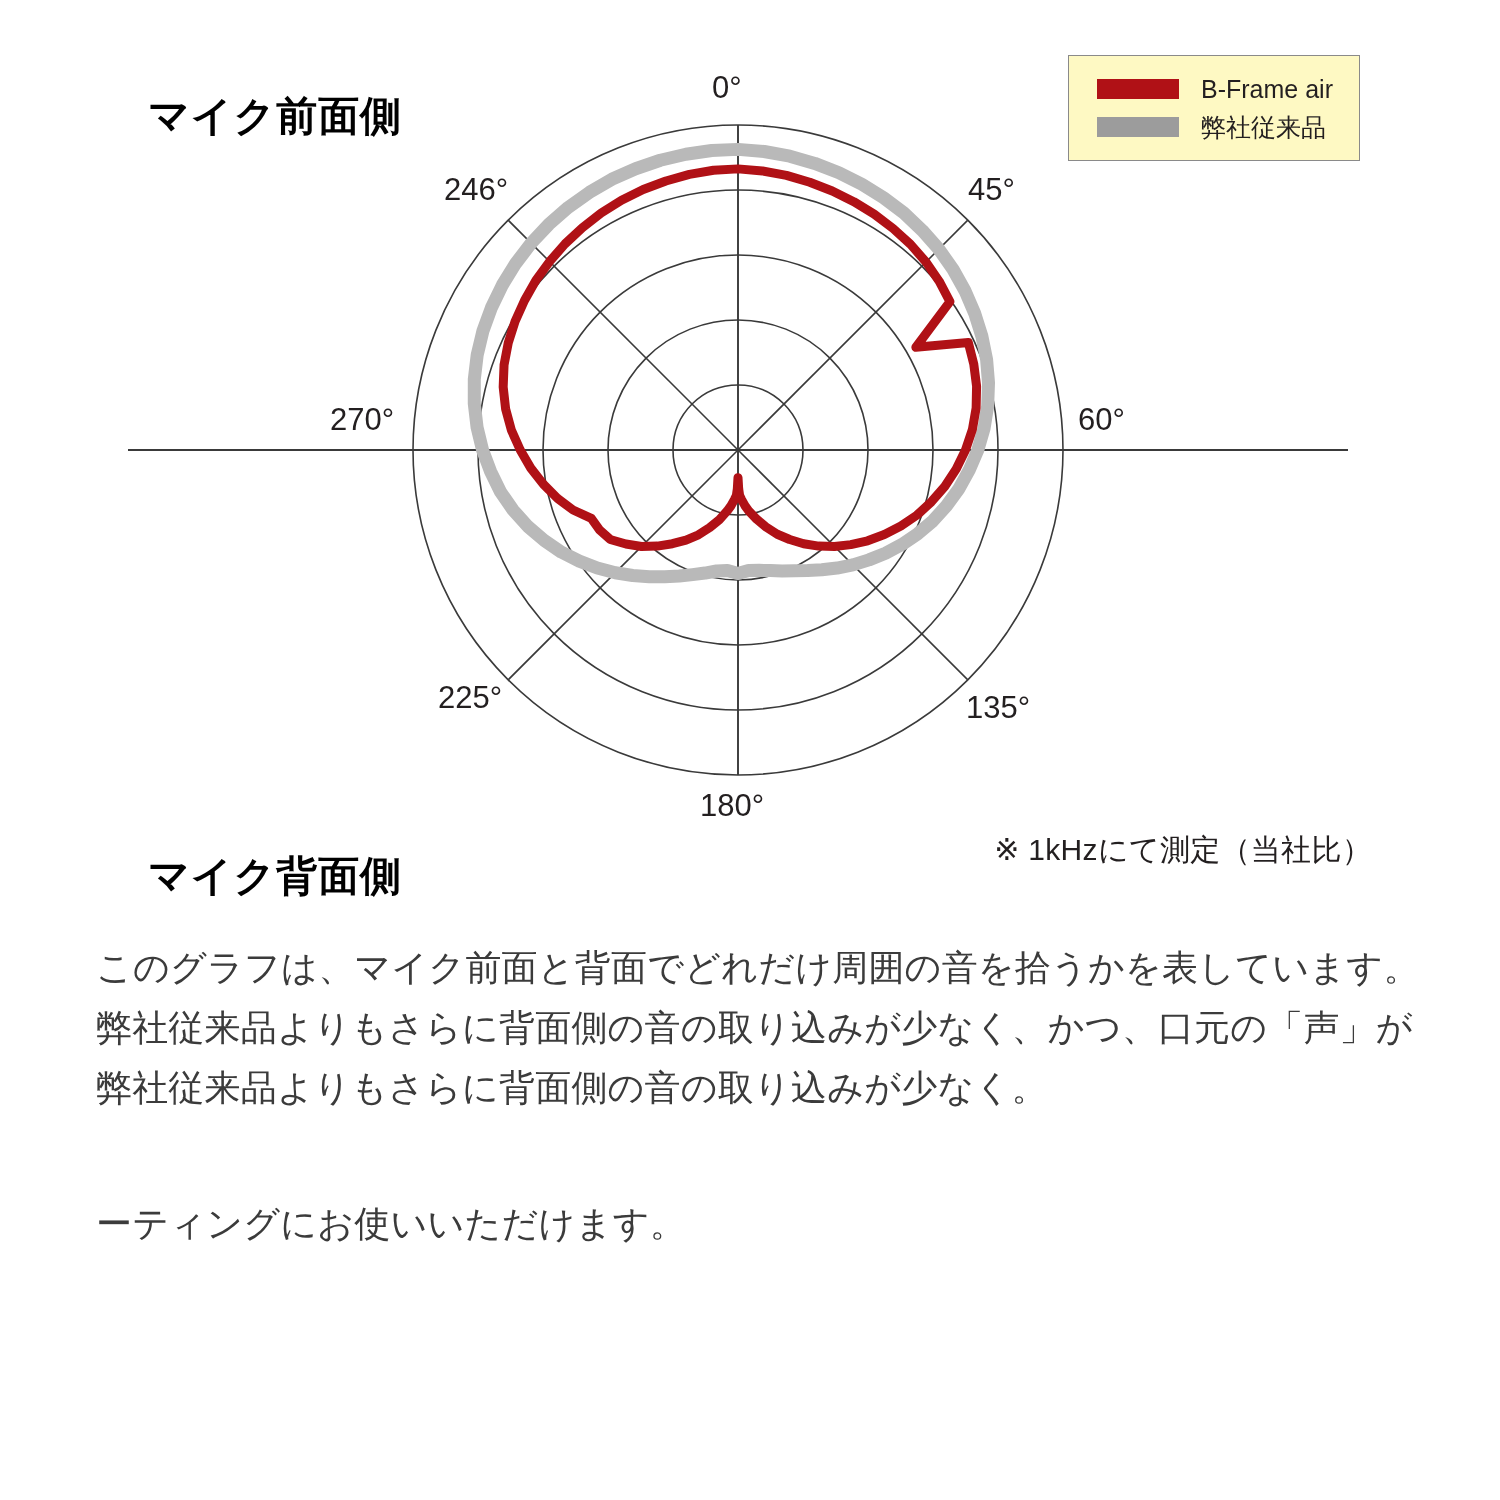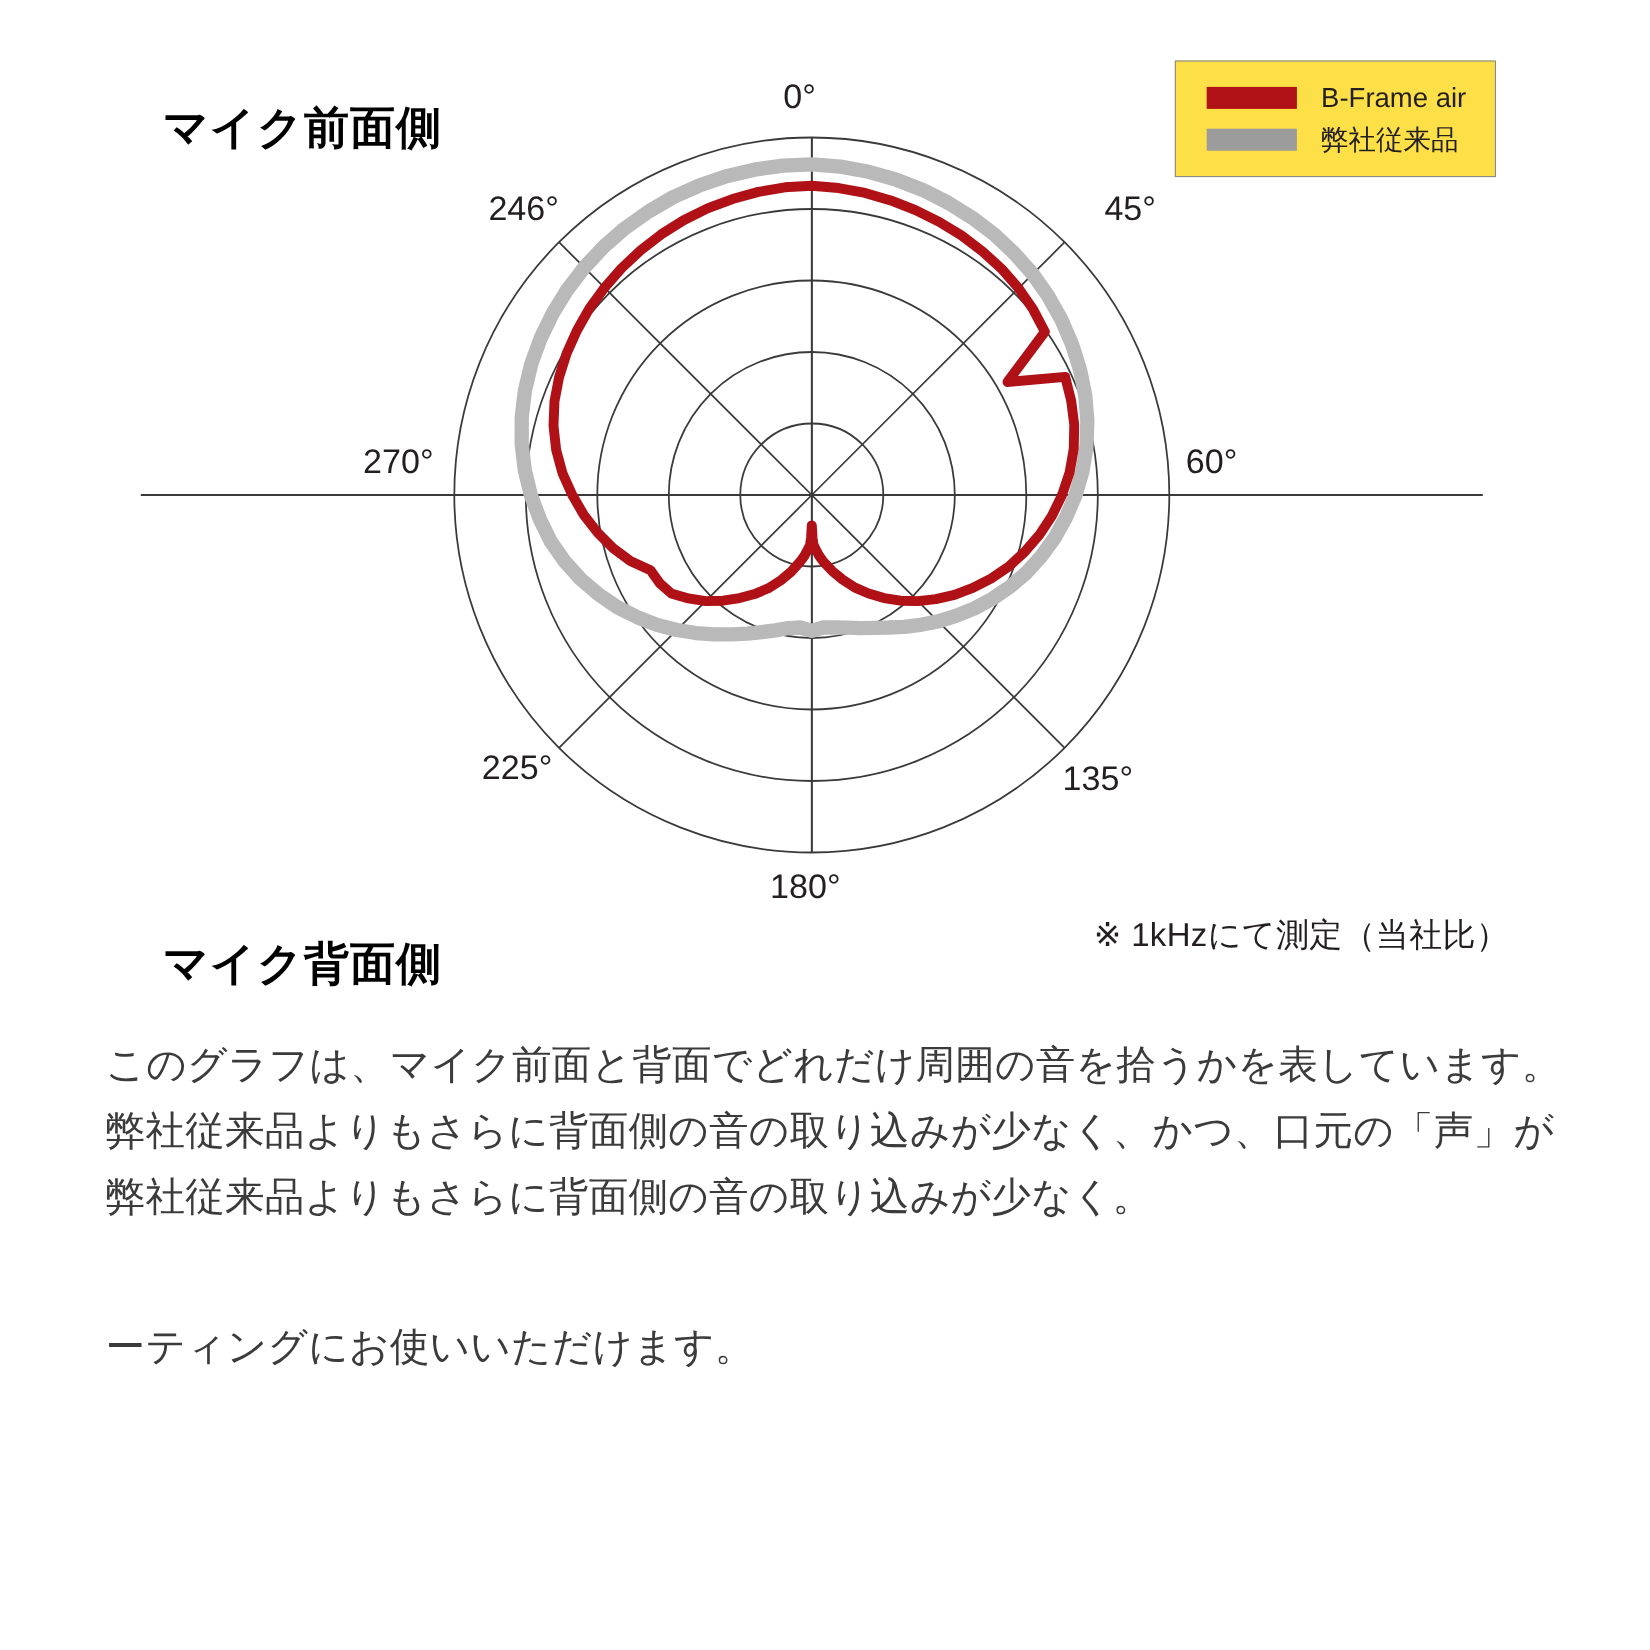--- a/index.html
+++ b/index.html
@@ -45,21 +45,21 @@
   }
 
   
   .legend {
     position: absolute;
     left: 1068px;
     top: 55px;
     width: 292px;
     box-sizing: border-box;
     border: 1px solid #8a8a8a;
-    background: #fde047;
+    background: #fef9c3;
     padding: 14px 0 14px 0;
   }
   .legend-row {
     display: flex;
     align-items: center;
     height: 38px;
     padding-left: 28px;
   }
   .legend-swatch {
     width: 82px;
@@ -143,21 +143,21 @@
         <line x1="738" y1="450" x2="738" y2="775" stroke="#3a3a3a" stroke-width="1.6"></line>
         <line x1="738" y1="450" x2="508.1902961143721" y2="679.809703885628" stroke="#3a3a3a" stroke-width="1.6"></line>
         <line x1="738" y1="450" x2="128" y2="450.00000000000006" stroke="#3a3a3a" stroke-width="2"></line>
         <line x1="738" y1="450" x2="508.190296114372" y2="220.19029611437207" stroke="#3a3a3a" stroke-width="1.6"></line>
         <line x1="738" y1="125" x2="738" y2="775" stroke="#3a3a3a" stroke-width="1.6"></line>
         <path d="M738.00 149.38 L764.12 151.49 L789.81 156.18 L814.80 163.39 L838.93 172.70 L861.89 184.32 L883.60 197.81 L903.91 213.06 L922.26 230.41 L938.85 249.15 L953.11 269.51 L965.09 290.99 L974.71 313.34 L981.89 336.27 L986.60 359.52 L988.51 382.88 L987.65 405.98 L984.06 428.47 L977.85 450.00 L969.17 470.22 L958.84 488.94 L946.45 505.85 L932.85 520.92 L917.68 533.78 L901.81 544.57 L885.49 553.27 L868.96 559.88 L852.90 564.90 L837.02 568.01 L821.89 569.80 L807.55 570.46 L794.31 570.77 L782.02 570.94 L770.30 570.55 L759.22 570.34 L748.54 570.44 L738.00 573.50 L727.46 570.44 L716.67 570.98 L705.03 573.06 L692.65 574.60 L679.21 576.07 L664.88 576.66 L649.27 576.72 L632.71 575.48 L615.28 572.72 L597.34 568.03 L579.33 561.10 L561.24 552.05 L544.19 540.38 L527.88 526.48 L513.23 510.23 L500.51 491.88 L490.64 471.64 L482.55 450.00 L477.05 427.17 L474.27 403.50 L474.30 379.34 L477.19 355.07 L482.92 331.05 L491.44 307.65 L502.39 285.03 L515.67 263.45 L531.17 243.17 L548.73 224.44 L568.18 207.47 L589.31 192.47 L611.77 179.31 L635.62 168.73 L660.36 160.25 L685.85 154.26 L711.80 150.52 L738.00 149.38" fill="none" stroke="#b9b9b9" stroke-width="13" stroke-linejoin="round" stroke-linecap="round"></path>
         <path d="M738.00 168.88 L762.42 170.92 L786.42 175.39 L809.75 182.22 L832.26 191.02 L853.79 201.69 L874.17 214.14 L893.10 228.50 L910.56 244.36 L925.98 262.02 L939.16 281.20 L949.91 301.62 L915.88 347.30 L968.34 342.59 L973.77 364.19 L976.58 386.07 L976.13 408.01 L972.40 429.49 L965.50 450.00 L956.22 469.09 L944.76 486.46 L931.38 501.82 L916.96 515.14 L900.89 525.96 L884.36 534.50 L867.65 540.78 L850.78 544.63 L834.52 546.52 L818.64 546.10 L803.62 543.71 L789.68 539.50 L777.28 534.24 L766.01 526.96 L756.51 519.06 L748.72 510.81 L744.81 505.48 L741.45 499.28 L739.59 495.47 L738.68 488.99 L738.00 477.63 L737.32 488.99 L736.41 495.47 L734.55 499.28 L731.19 505.48 L727.28 510.81 L719.33 519.69 L709.77 527.57 L698.44 534.83 L686.00 540.07 L672.38 543.71 L657.36 546.10 L641.48 546.52 L625.97 544.01 L610.21 539.48 L599.52 529.95 L591.31 518.40 L573.08 510.02 L557.49 498.37 L543.40 484.31 L530.79 468.13 L520.25 450.00 L511.37 430.17 L505.63 409.03 L503.18 387.08 L504.06 364.85 L508.25 342.87 L515.09 321.30 L524.49 300.50 L535.84 280.37 L549.56 261.56 L565.03 243.86 L582.35 227.70 L601.17 213.01 L621.53 200.22 L643.18 189.49 L665.91 180.97 L689.41 174.43 L713.53 170.27 L738.00 168.88" fill="none" stroke="#b01116" stroke-width="9" stroke-linejoin="round" stroke-linecap="round"></path>
       </svg>
     <div id="tick-layer">
         <div class="tick-label" style="left: 712px; top: 70px;">0°</div>
-        <div class="tick-label" style="left: 968px; top: 172px; margin-left: 36px;">45°</div>
+        <div class="tick-label" style="left: 968px; top: 172px;">45°</div>
         <div class="tick-label" style="left: 1078px; top: 402px;">60°</div>
         <div class="tick-label" style="left: 966px; top: 690px;">135°</div>
         <div class="tick-label" style="left: 700px; top: 788px;">180°</div>
         <div class="tick-label" style="left: 438px; top: 680px;">225°</div>
         <div class="tick-label" style="left: 330px; top: 402px;">270°</div>
         <div class="tick-label" style="left: 444px; top: 172px;">246°</div>
       </div>
   </div>
 
   <div class="body-copy" id="body-copy">

